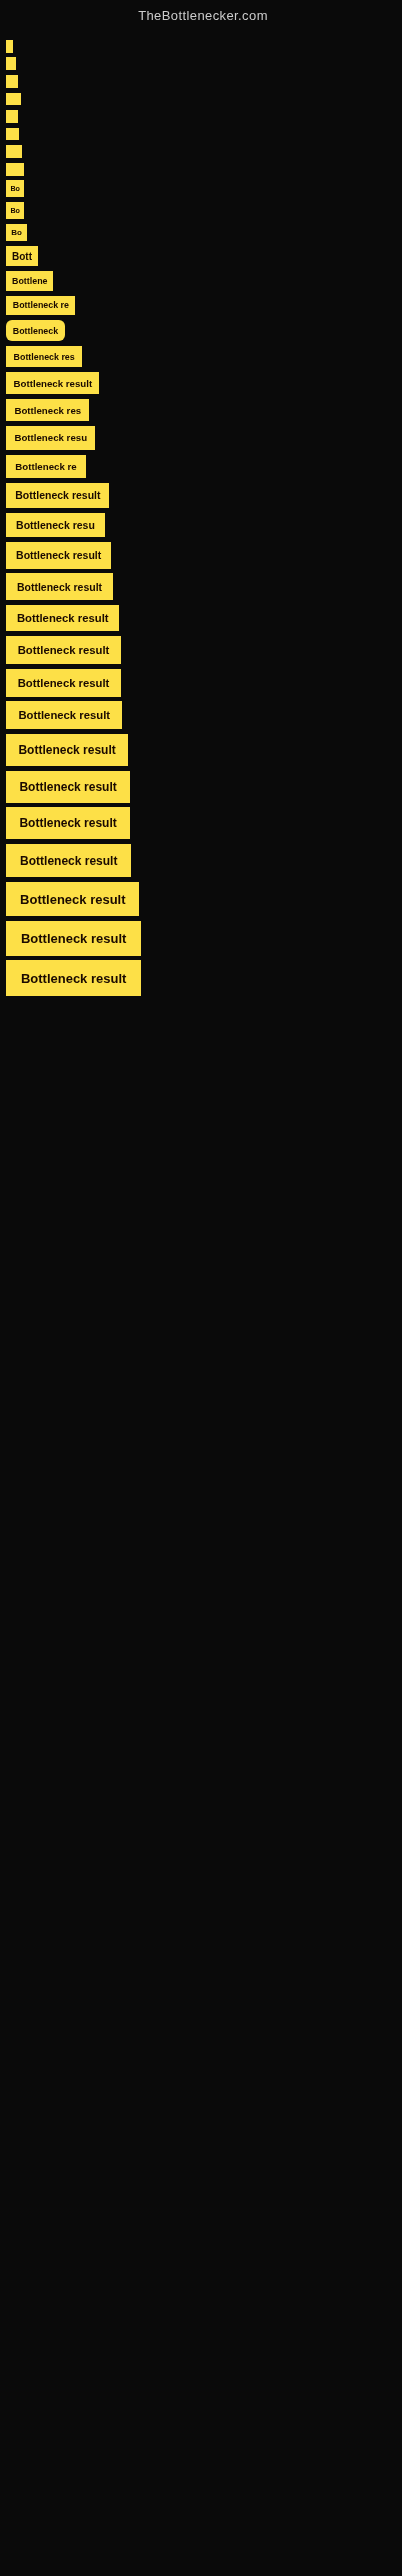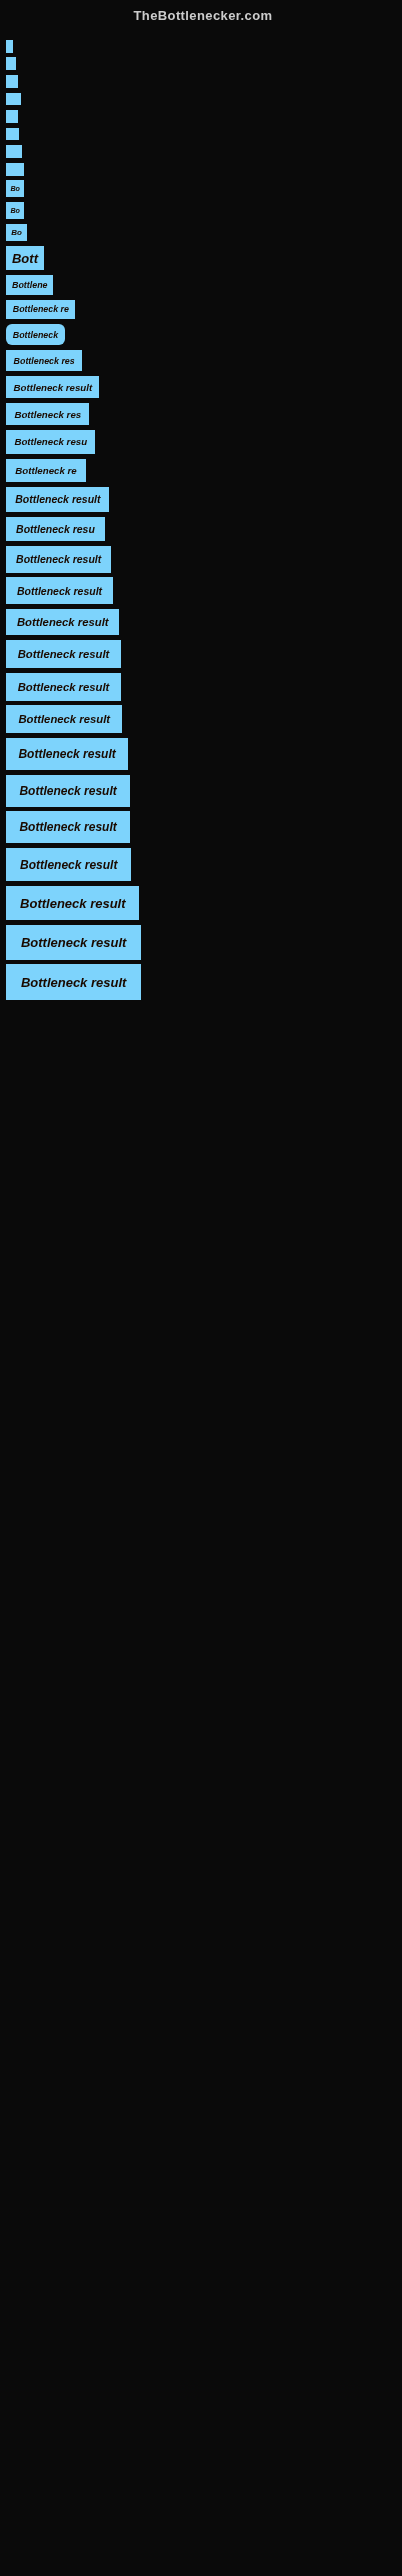--- a/index.html
+++ b/index.html
@@ -16,58 +16,56 @@
       position: relative;
       overflow-x: hidden;
     }
 
     .site-title {
       color: #cccccc;
       font-size: 13px;
       text-align: center;
       padding: 8px 0 4px 3px;
       letter-spacing: 0.4px;
-      font-weight: bold;
     }
 
     .items-container {
       padding: 8px 0;
     }
 
     .result-item {
       margin: 4.8px 0 4.8px 6.4px;
       display: flex;
       align-items: center;
     }
 
     .result-badge {
-      background-color: #7dd3fc;
+      background-color: #fde047;
       color: #1a0a00;
       font-size: 8.9px;
       font-weight: bold;
       padding: 2.4px 4.8px;
       white-space: nowrap;
       display: inline-block;
-      font-style: italic;
     }
 
     
     .item-1 .result-badge { width: 6.4px; font-size: 0; padding: 6.4px 3.2px; }
     .item-2 .result-badge { width: 9.7px; font-size: 0; padding: 6.4px 4.8px; }
     .item-3 .result-badge { width: 11.3px; font-size: 0; padding: 6.4px 5.6px; }
     .item-4 .result-badge { width: 14.5px; font-size: 0; padding: 6.4px 7.2px; }
     .item-5 .result-badge { width: 11.3px; font-size: 0; padding: 6.4px 5.6px; }
     .item-6 .result-badge { width: 13px; font-size: 0; padding: 6.4px 6.4px; }
     .item-7 .result-badge { width: 16px; font-size: 0; padding: 6.4px 8px; }
     .item-8 .result-badge { width: 17.7px; font-size: 0; padding: 6.4px 8.9px; }
     .item-9  .result-badge { font-size: 7.2px; padding: 4px 4px; width: auto; }
     .item-10 .result-badge { font-size: 7.2px; padding: 4px 4px; width: auto; }
     .item-11 .result-badge { font-size: 8px; padding: 4px 4.8px; width: auto; }
     .item-12 .result-badge { font-size: 8px; padding: 4px 4.8px; width: auto; }
-    .item-13 .result-badge { font-size: 13px; padding: 4.8px 5.6px; width: auto; }
+    .item-13 .result-badge { font-size: 10px; padding: 4.8px 5.6px; width: auto; }
     .item-14 .result-badge { font-size: 8.9px; padding: 4.8px 5.6px; width: auto; text-align: center; }
     .item-15 .result-badge { font-size: 8.9px; padding: 4.8px 6.4px; width: auto; }
     .item-16 .result-badge { font-size: 8.9px; padding: 5.6px 6.4px; width: auto; border-radius: 6px; }
     .item-17 .result-badge { font-size: 8.9px; padding: 5.6px 7.2px; width: auto; }
     .item-18 .result-badge { font-size: 9.7px; padding: 5.6px 7.2px; width: auto; }
     .item-19 .result-badge { font-size: 9.7px; padding: 5.6px 8px; width: auto; }
     .item-20 .result-badge { font-size: 9.7px; padding: 6.4px 8px; width: auto; }
     .item-21 .result-badge { font-size: 9.7px; padding: 6.4px 8.9px; width: auto; }
     .item-22 .result-badge { font-size: 10.5px; padding: 6.4px 8.9px; width: auto; }
     .item-23 .result-badge { font-size: 10.5px; padding: 6.4px 9.7px; width: auto; }

